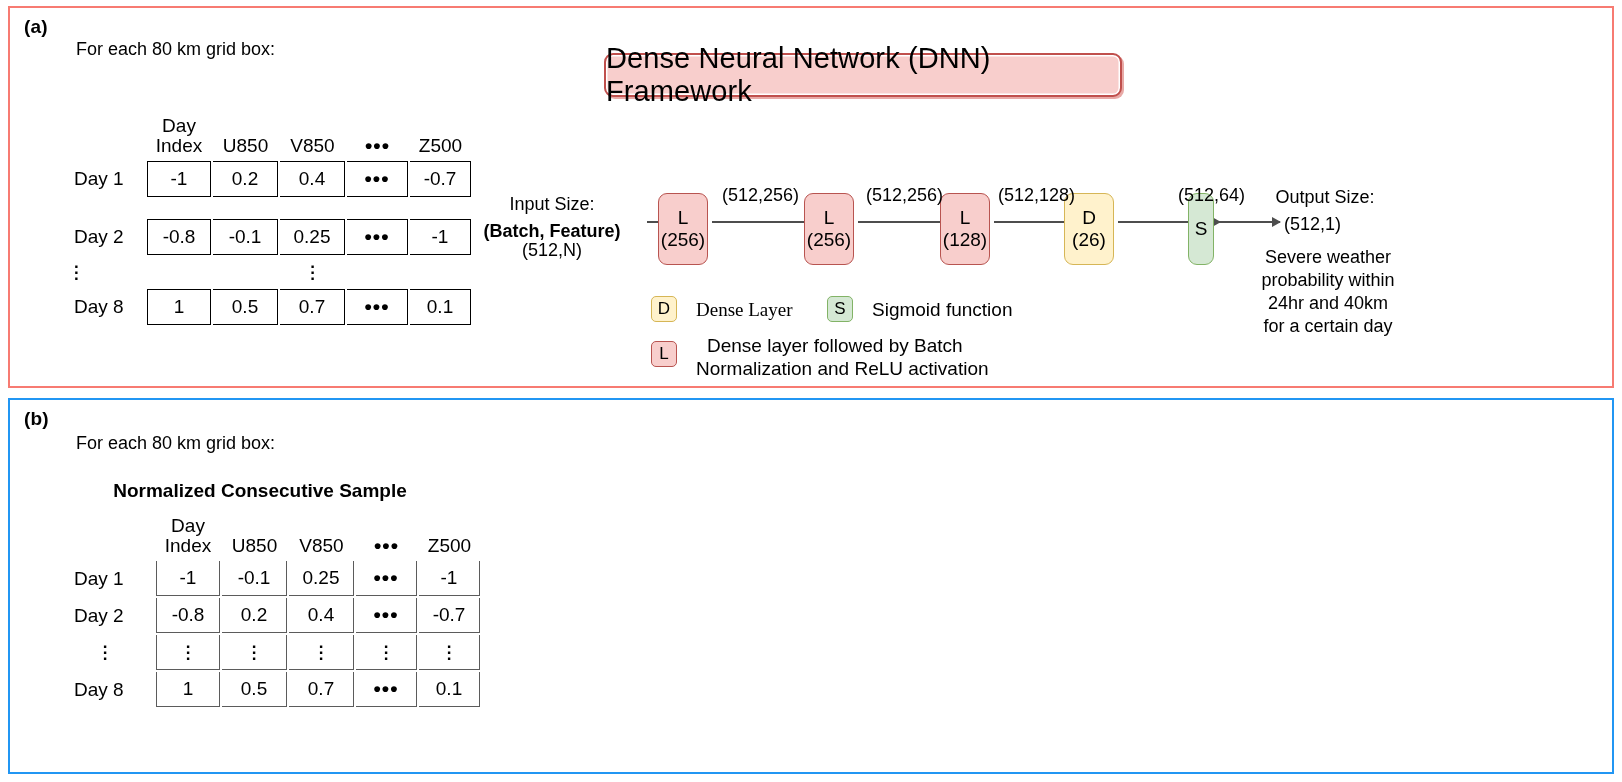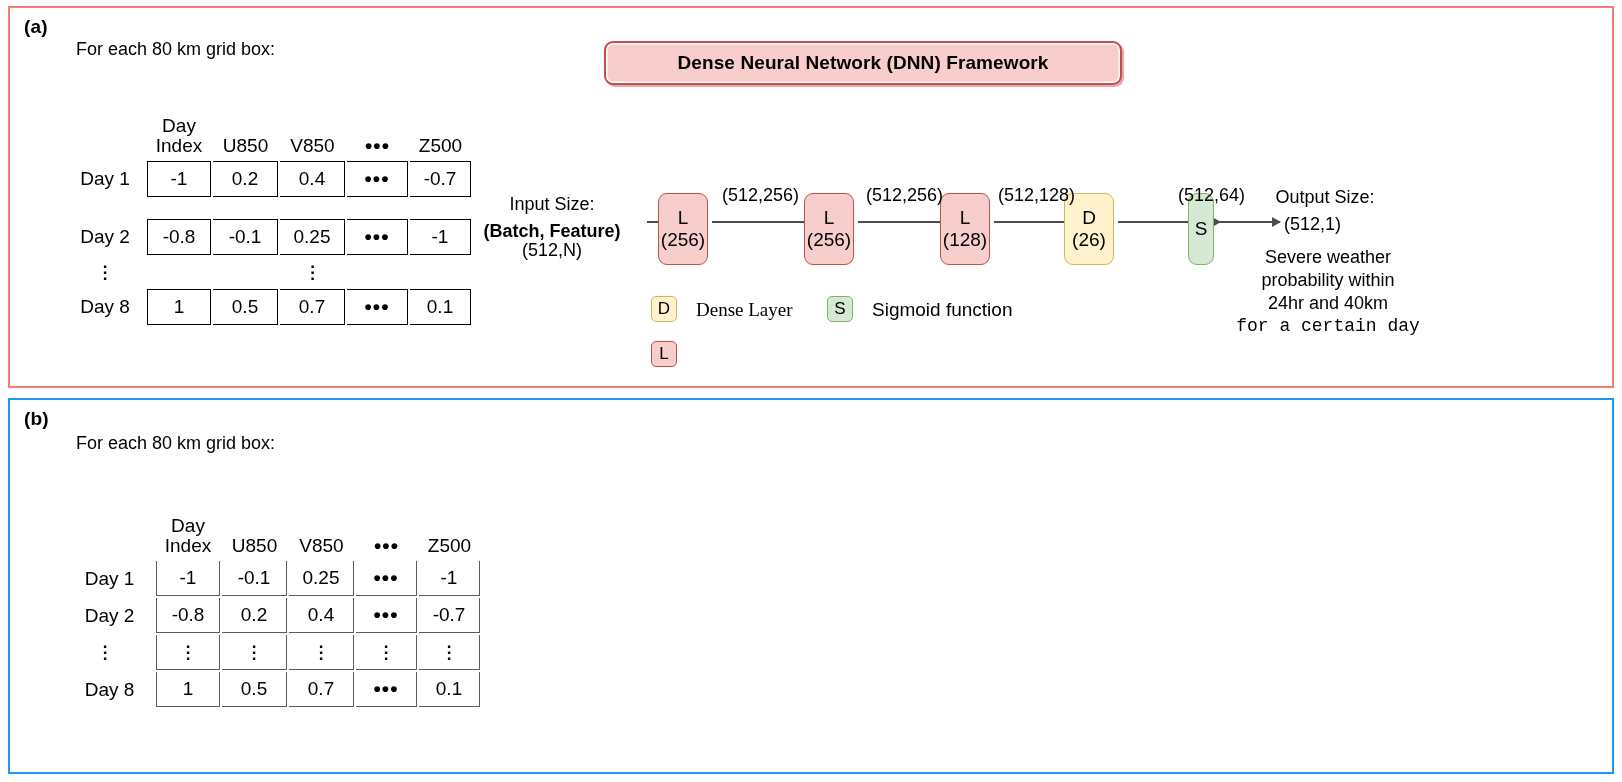--- a/index.html
+++ b/index.html
@@ -52,24 +52,25 @@
   }
   .txt.center { text-align: center; }
 
   
   .banner {
     position: absolute;
     box-sizing: border-box;
     display: flex;
     align-items: center;
     justify-content: center;
-    font-size: 19px;
-    font-weight: bold;
+    font-size: 29px;
+    font-weight: normal;
     border-radius: 9px;
     letter-spacing: .1px;
+    margin-top: 12px;
   }
   #banner-a {
     left: 594px; top: 33px;
     width: 518px; height: 44px;
     background: #f8cecc;
     border: 2px solid #c0504d;
     box-shadow: 0 0 0 1.5px #ffffff inset, 2px 2px 0 0 #e8a9a6;
   }
 
   
@@ -82,21 +83,21 @@
   }
   .tbl {
     position: absolute;
     border-collapse: separate;
     table-layout: fixed;
   }
   .tbl td { padding: 0; }
   .rowlabel {
     width: 62px;
     font-size: 19px;
-    text-align: center;
+    text-align: left;
     padding-right: 9px !important;
     white-space: nowrap;
     border: none;
   }
   .colhead {
     font-size: 19px;
     text-align: center;
     line-height: 20px;
     border: none;
     height: 46px;
@@ -295,34 +296,37 @@
     <div class="txt" style="left:712px; top:176px;">(512,256)</div>
     <div class="txt" style="left:856px; top:176px;">(512,256)</div>
     <div class="txt" style="left:988px; top:176px;">(512,128)</div>
     <div class="txt" style="left:1168px; top:176px;">(512,64)</div>
 
     <div class="txt center" style="left:1220px; top:178px; width:190px;">Output Size:</div>
     <div class="txt" style="left:1274px; top:205px;">(512,1)</div>
     <div class="txt center" style="left:1220px; top:238px; width:196px;">Severe weather</div>
     <div class="txt center" style="left:1220px; top:261px; width:196px;">probability within</div>
     <div class="txt center" style="left:1220px; top:284px; width:196px;">24hr and 40km</div>
-    <div class="txt center" style="left:1220px; top:307px; width:196px;font-family:Liberation Mono, monospace;">for a certain day</div>
+    <div class="txt center" style="left:1220px; top:307px; width:196px;">for a certain day</div>
 
     <div class="legend-chip node-D" style="left:641px; top:288px;">D</div>
     <div class="legend-text" style="left:686px; top:290px;font-family:Liberation Serif, serif;">Dense Layer</div>
     <div class="legend-chip node-S" style="left:817px; top:288px;">S</div>
     <div class="legend-text" style="left:862px; top:290px;">Sigmoid function</div>
     <div class="legend-chip node-L" style="left:641px; top:333px;">L</div>
+    <div class="legend-text" style="left:697px; top:326px;">Dense layer followed by Batch</div>
+    <div class="legend-text" style="left:686px; top:349px;">Normalization and ReLU activation</div>
   </div>
 
   <div class="panel" id="panel-b">
     <div class="panel-label">(b)</div>
 
     <div class="txt" style="left:66px; top:32px;">For each 80 km grid box:</div>
 
+    <div class="sample-title" style="left:55px; top:80px; width:390px;">Normalized Consecutive Sample</div>
 
     <table class="tbl" id="tbl-b" style="top:108px;">
       <tbody>
           <tr>
         <td class="rowlabel"></td>
         <td class="colhead c-day">
           <span>Day</span><br>
           <span>Index</span>
         </td>
         <td class="colhead c-u850">U850</td>

